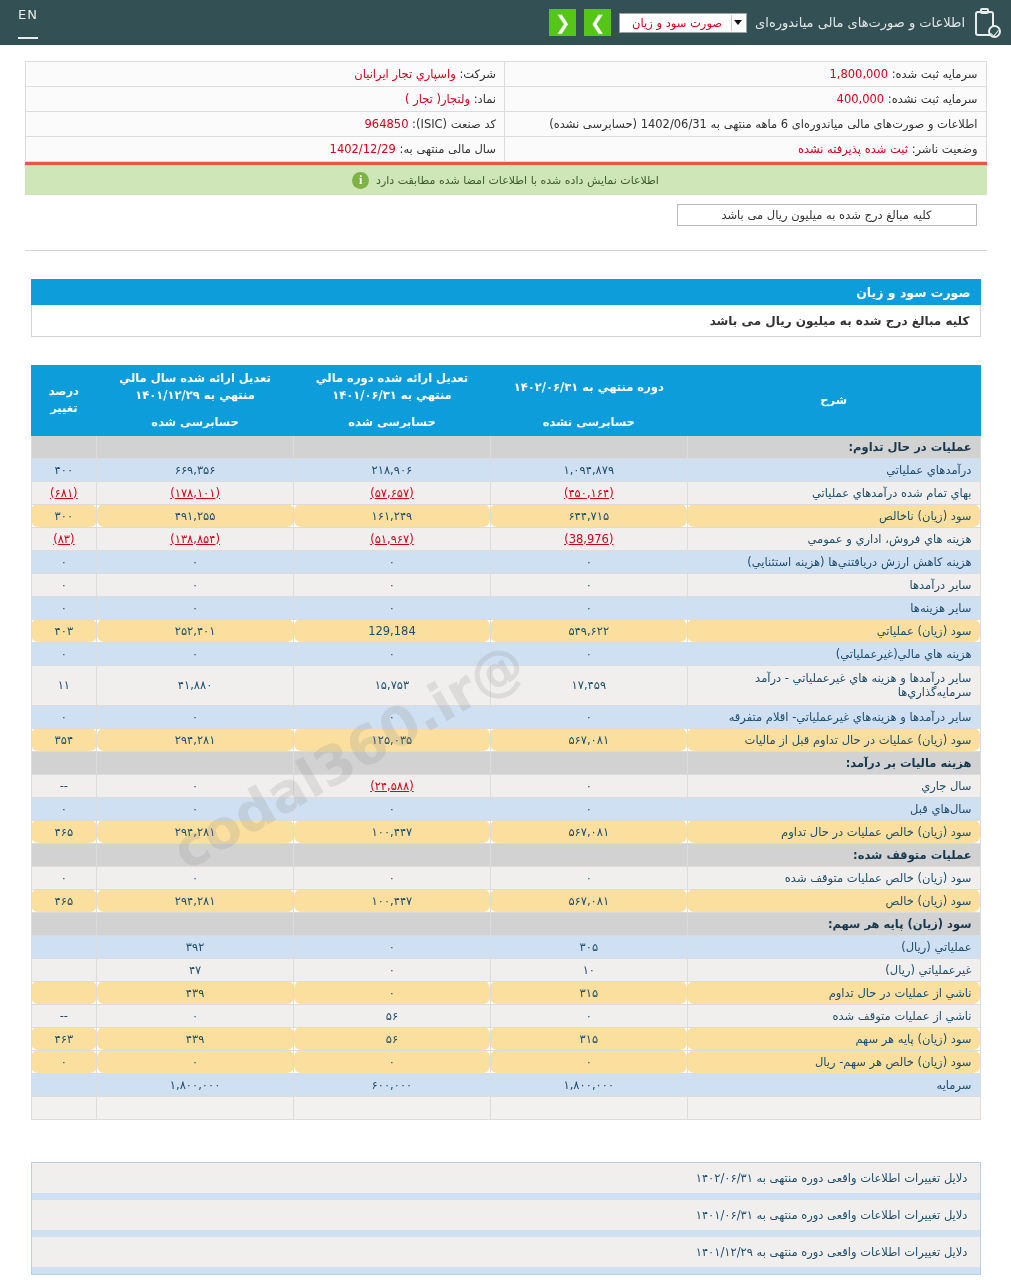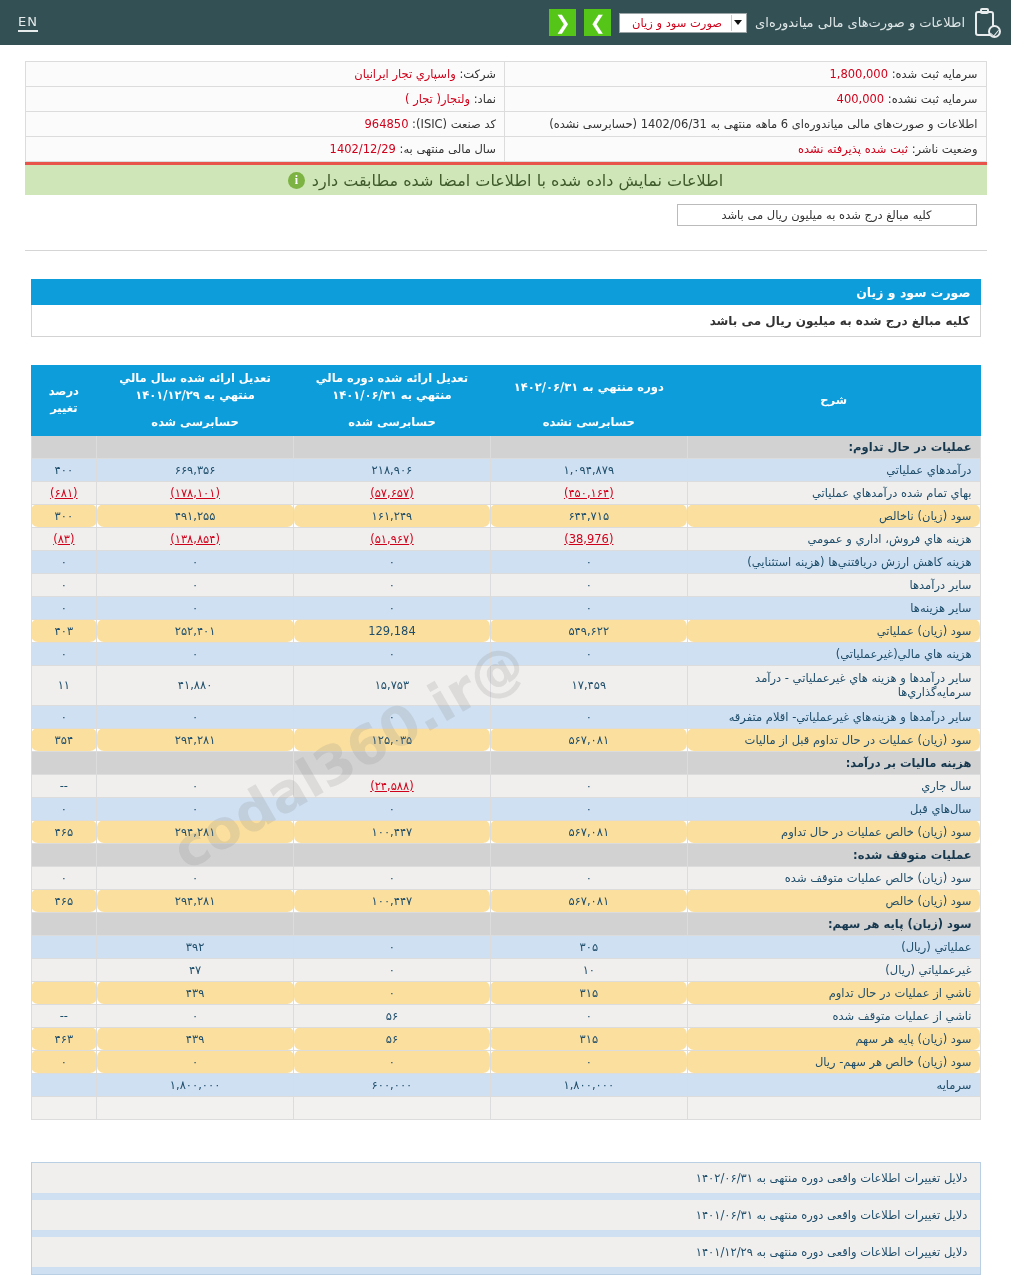--- a/index.html
+++ b/index.html
@@ -66,21 +66,21 @@
     display: block;
   }
   .nav-btn {
     width: 27px; height: 27px; background: #55c517;
     display: flex; align-items: center; justify-content: center;
     color: #ffffff; font-size: 19px; line-height: 1; cursor: pointer;
     border: none; font-family: "DejaVu Sans", sans-serif;
   }
   .lang-btn {
     color: #e6ecec; font-size: 13px; text-decoration: none;
-    border-bottom: 2px solid #e6ecec; padding-bottom: 1px;
+    border-bottom: 2px solid #e6ecec; padding-bottom: 15px;
     letter-spacing: 1px; cursor: pointer;
   }
   .topbar-underline { height: 2px; background: #ffffff; }
 
   
   .page { padding: 0 0 10px 0; position: relative; }
   .wrap { width: 962px; margin: 0 auto; }
 
   
   .info-table {
@@ -95,21 +95,21 @@
   .info-label { color: #333; }
   .info-val { color: #d0021b; }
 
   .red-line { width: 962px; margin: 0 auto; height: 3px; background: #e8544a; }
 
   .notice {
     width: 962px; margin: 0 auto; background: #cfe6b9;
     height: 30px; display: flex; align-items: center; justify-content: center;
     gap: 7px; border: 1px solid #cfe6b9;
   }
-  .notice-text { font-size: 16px; color: #3f5a2a; }
+  .notice-text { font-size: 11px; color: #3f5a2a; }
   .info-circle {
     width: 17px; height: 17px; border-radius: 50%; background: #7cb342;
     color: #ffffff; font-size: 12px; font-weight: bold;
     display: flex; align-items: center; justify-content: center;
     font-family: "Liberation Serif", serif;
   }
 
   .unit-box {
     width: 300px; margin: 9px 0 0 0; margin-right: 10px;
     border: 1px solid #bbbbbb; background: #ffffff;

